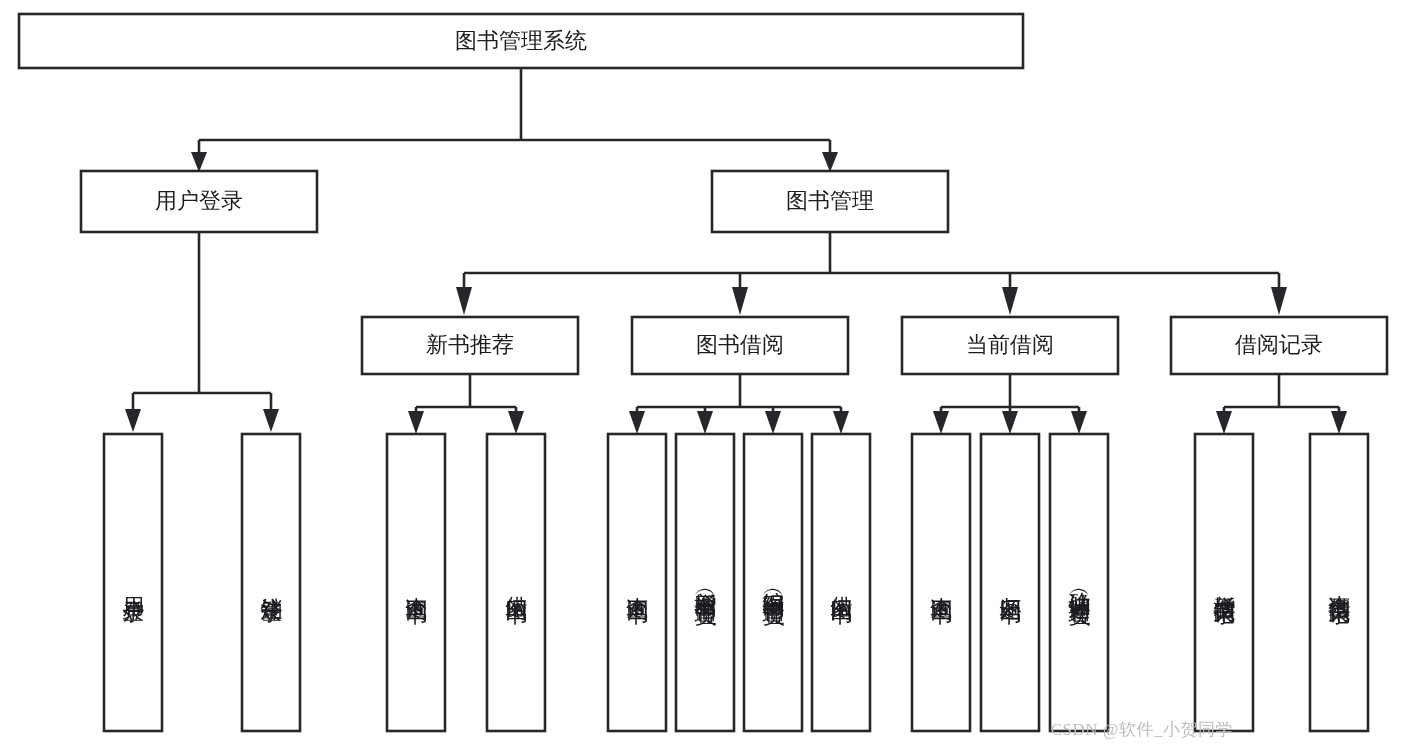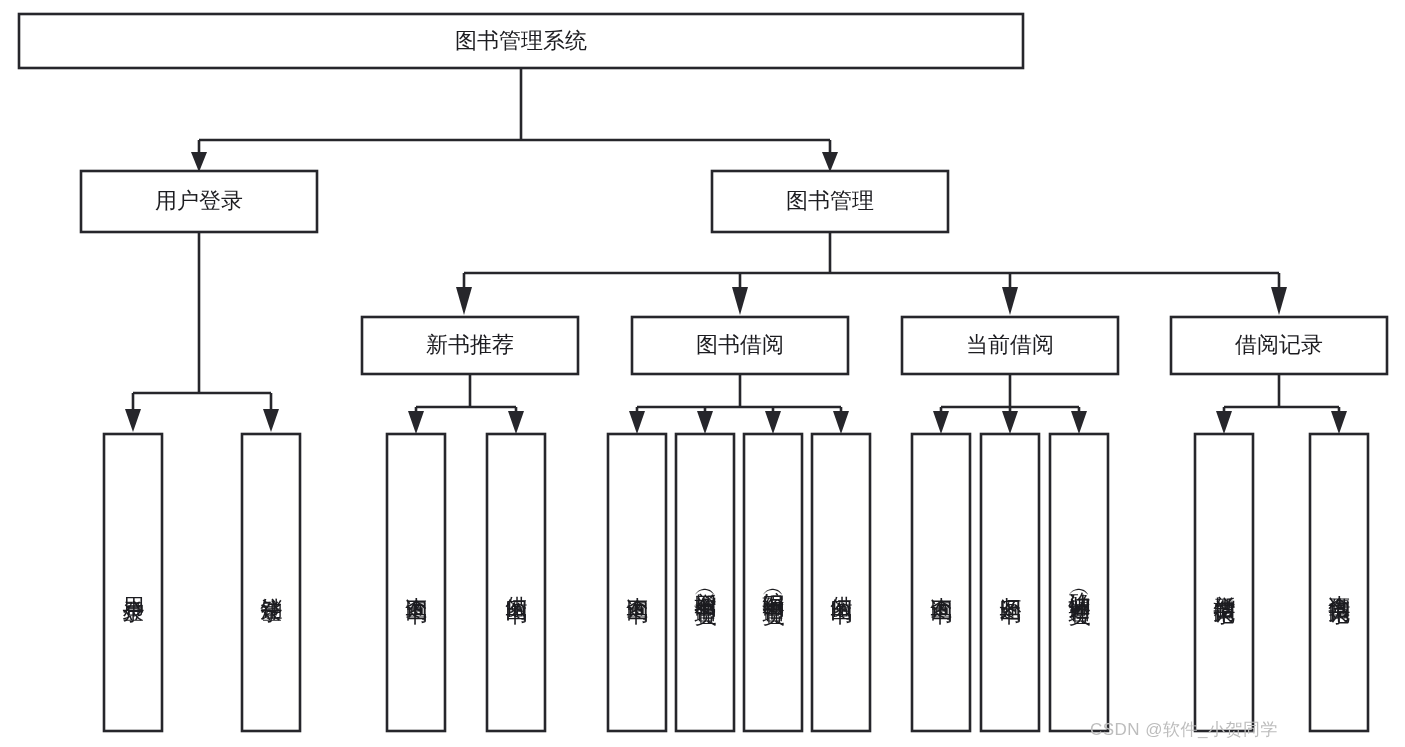--- a/index.html
+++ b/index.html
@@ -11,21 +11,20 @@
     width: 1405px;
     height: 747px;
     font-family: "DejaVu Sans", "Liberation Sans", sans-serif;
     overflow: hidden;
     position: relative;
   }
   #diagram-root {
     position: relative;
     width: 1241px;
     height: 747px;
-    padding-left: 45px;
   }
   svg#tree-svg {
     position: absolute;
     left: 0;
     top: 0;
     width: 1405px;
     height: 747px;
     display: block;
   }
   .node-box {
@@ -62,21 +61,21 @@
     line-height: 1.22;
     letter-spacing: 2px;
     color: #1c1c20;
     white-space: nowrap;
     pointer-events: none;
   }
   .watermark {
     position: absolute;
     right: 8px;
     bottom: 6px;
-    font-family: Liberation Sans, sans-serif;
+    font-family: Liberation Serif, serif;
     font-size: 17px;
     color: #bdbdbd;
     letter-spacing: 0.5px;
     user-select: none;
   }
 </style>
 </head>
 <body>
 
 <div id="diagram-root">

